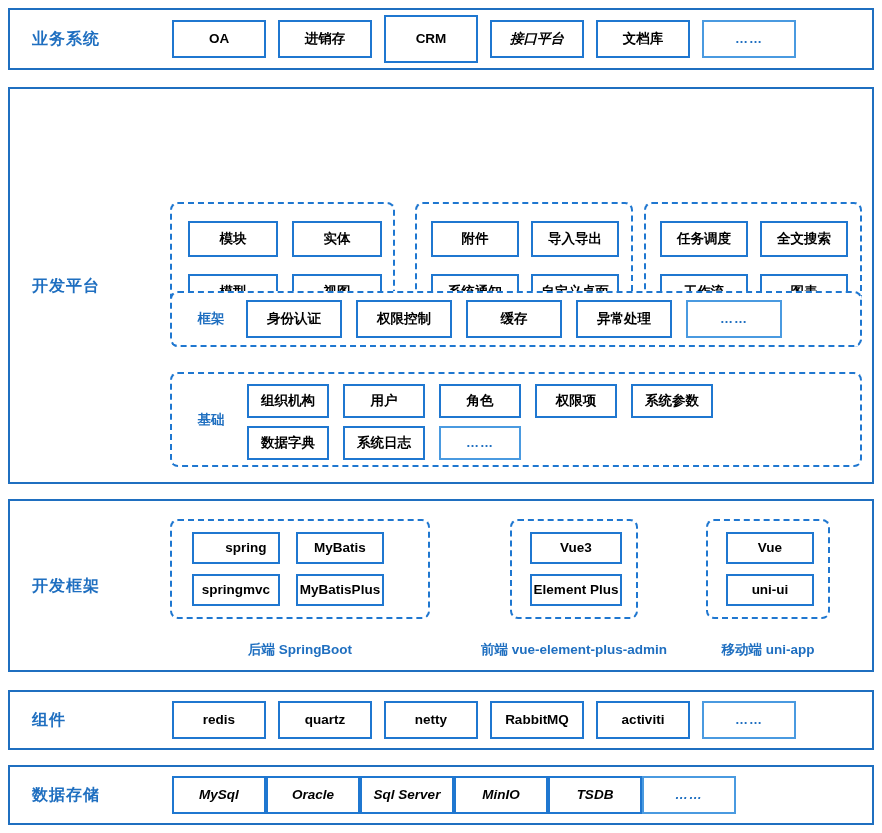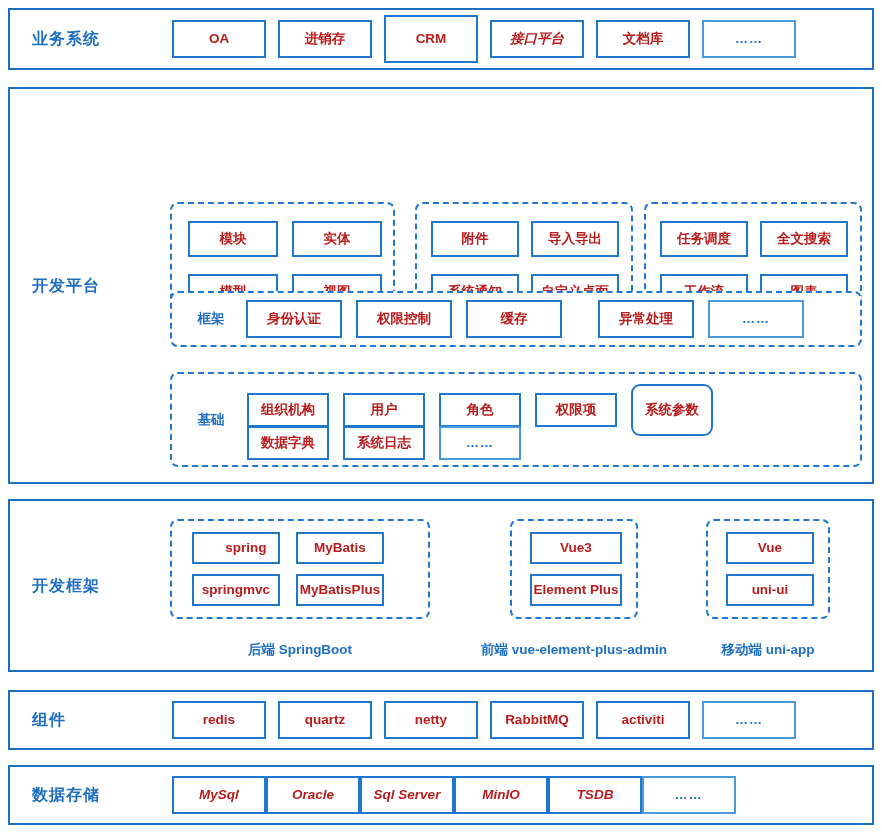--- a/index.html
+++ b/index.html
@@ -30,21 +30,21 @@
     font-size: 16px;
     letter-spacing: 1px;
     white-space: nowrap;
     flex: 0 0 auto;
   }
 
   
   .chip {
     border: 2px solid #1f77d0;
     background: #ffffff;
-    color: #b91c1c;
+    color: #000000;
     font-weight: bold;
     font-size: 13.5px;
     display: flex;
     align-items: center;
     justify-content: center;
     text-align: center;
     line-height: 1.1;
     white-space: nowrap;
   }
   .chip.ellipsis {
@@ -143,33 +143,33 @@
       </div>
       <div class="group-caption" style="position:absolute; left:0; right:0; top:115px;">平台扩展</div>
     </div>
 
     <div class="group" style="position:absolute; left:160px; top:202px; width:692px; height:56px;">
       <div class="row-flex" style="position:absolute; left:18px; top:7px; gap:14px; align-items:center;">
         <div class="inline-label" style="width:42px;height:38px;">框架</div>
         <div class="chip" style="width:96px;height:38px;">身份认证</div>
         <div class="chip" style="width:96px;height:38px;">权限控制</div>
         <div class="chip" style="width:96px;height:38px;">缓存</div>
-        <div class="chip" style="width:96px;height:38px;margin-left:22px;">异常处理</div>
+        <div class="chip" style="width:96px;height:38px;">异常处理</div>
         <div class="chip ellipsis" style="width:96px;height:38px;">……</div>
       </div>
     </div>
 
     <div class="group" style="position:absolute; left:160px; top:283px; width:692px; height:95px;">
       <div class="inline-label" style="position:absolute; left:18px; top:50%; transform:translateY(-50%); width:42px;">基础</div>
       <div class="row-flex" style="position:absolute; left:75px; top:10px; gap:14px;">
         <div class="chip" style="width:82px;height:34px;">组织机构</div>
         <div class="chip" style="width:82px;height:34px;">用户</div>
         <div class="chip" style="width:82px;height:34px;">角色</div>
         <div class="chip" style="width:82px;height:34px;">权限项</div>
-        <div class="chip" style="width:82px;height:52px;border-radius:9px;">系统参数</div>
+        <div class="chip" style="width:82px;height:34px;">系统参数</div>
       </div>
       <div class="row-flex" style="position:absolute; left:75px; top:52px; gap:14px;">
         <div class="chip" style="width:82px;height:34px;">数据字典</div>
         <div class="chip" style="width:82px;height:34px;">系统日志</div>
         <div class="chip ellipsis" style="width:82px;height:34px;">……</div>
       </div>
     </div>
   </div>
 
   <div class="band" style="left:8px; top:499px; width:866px; height:173px; padding:0;">

